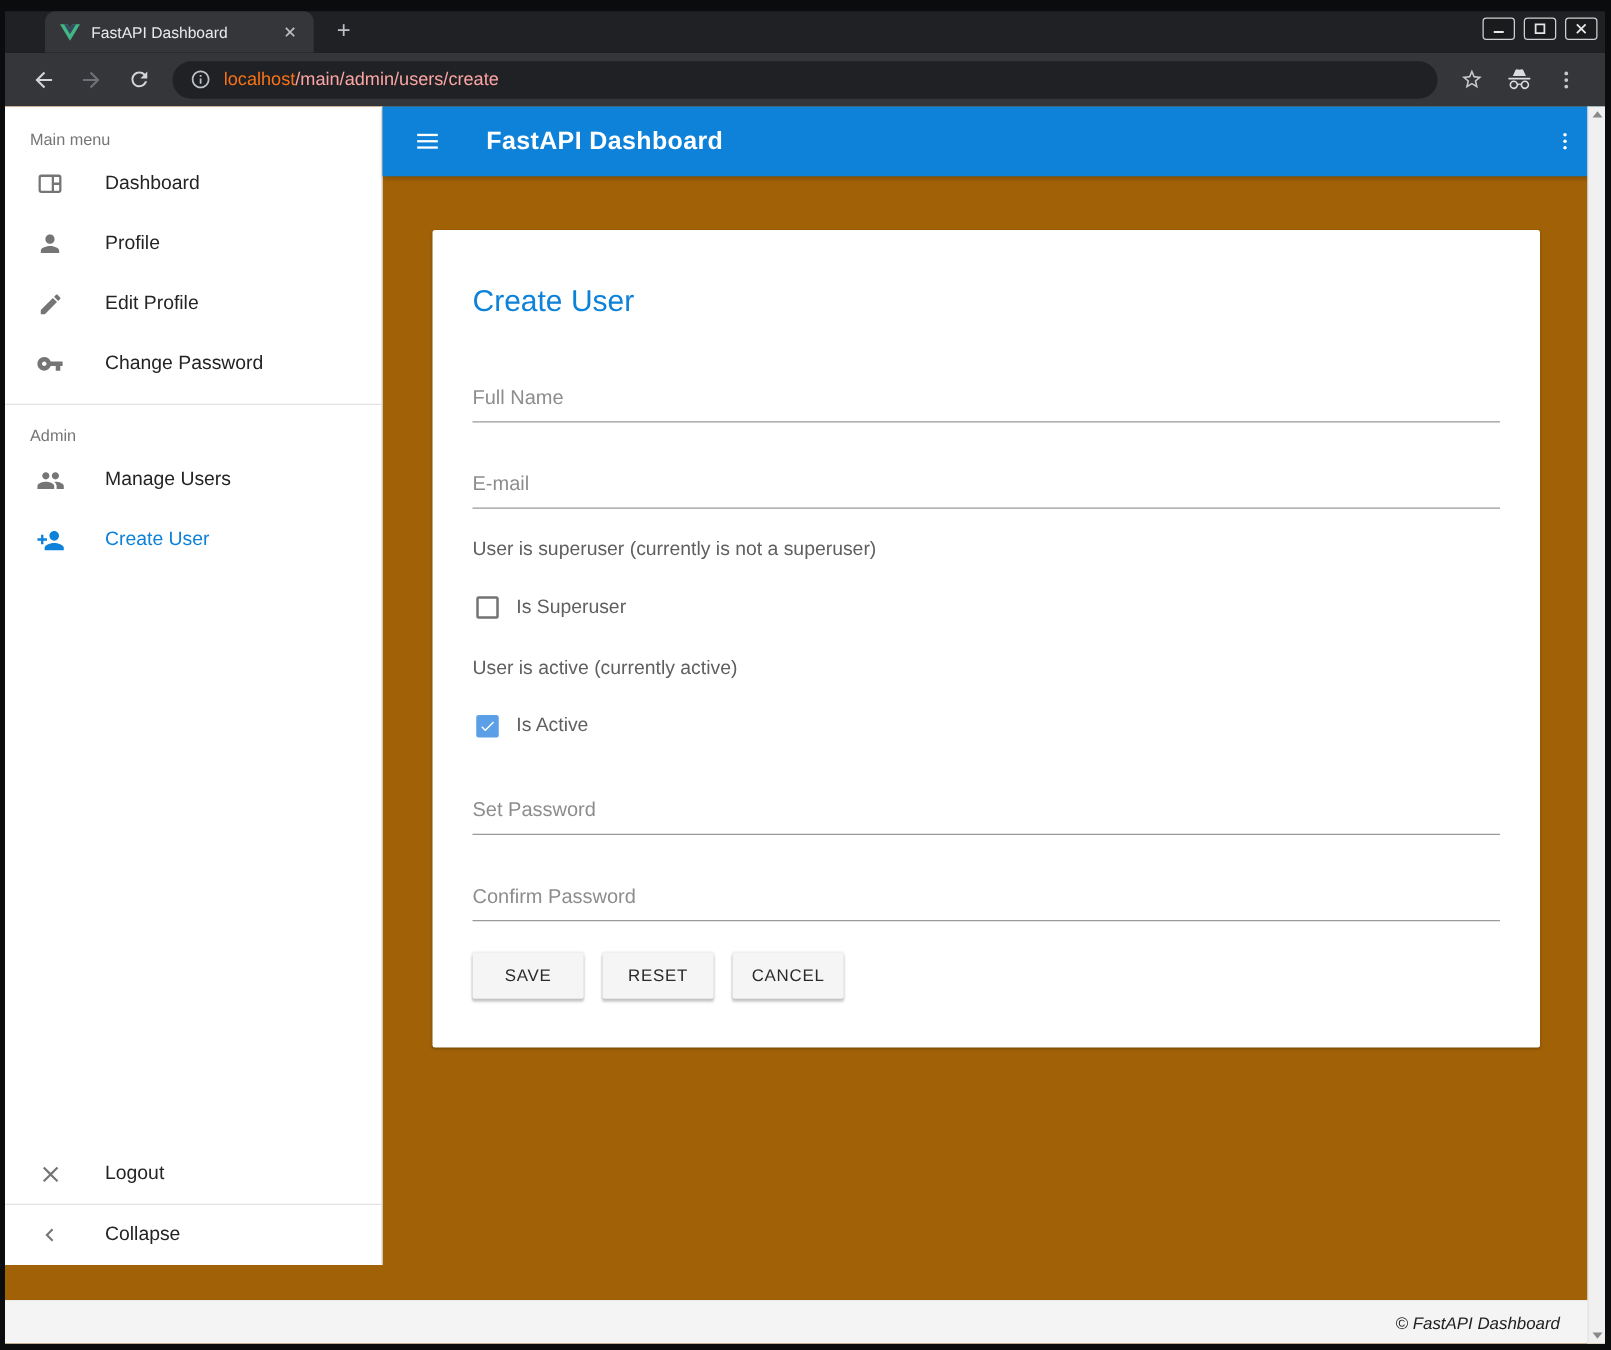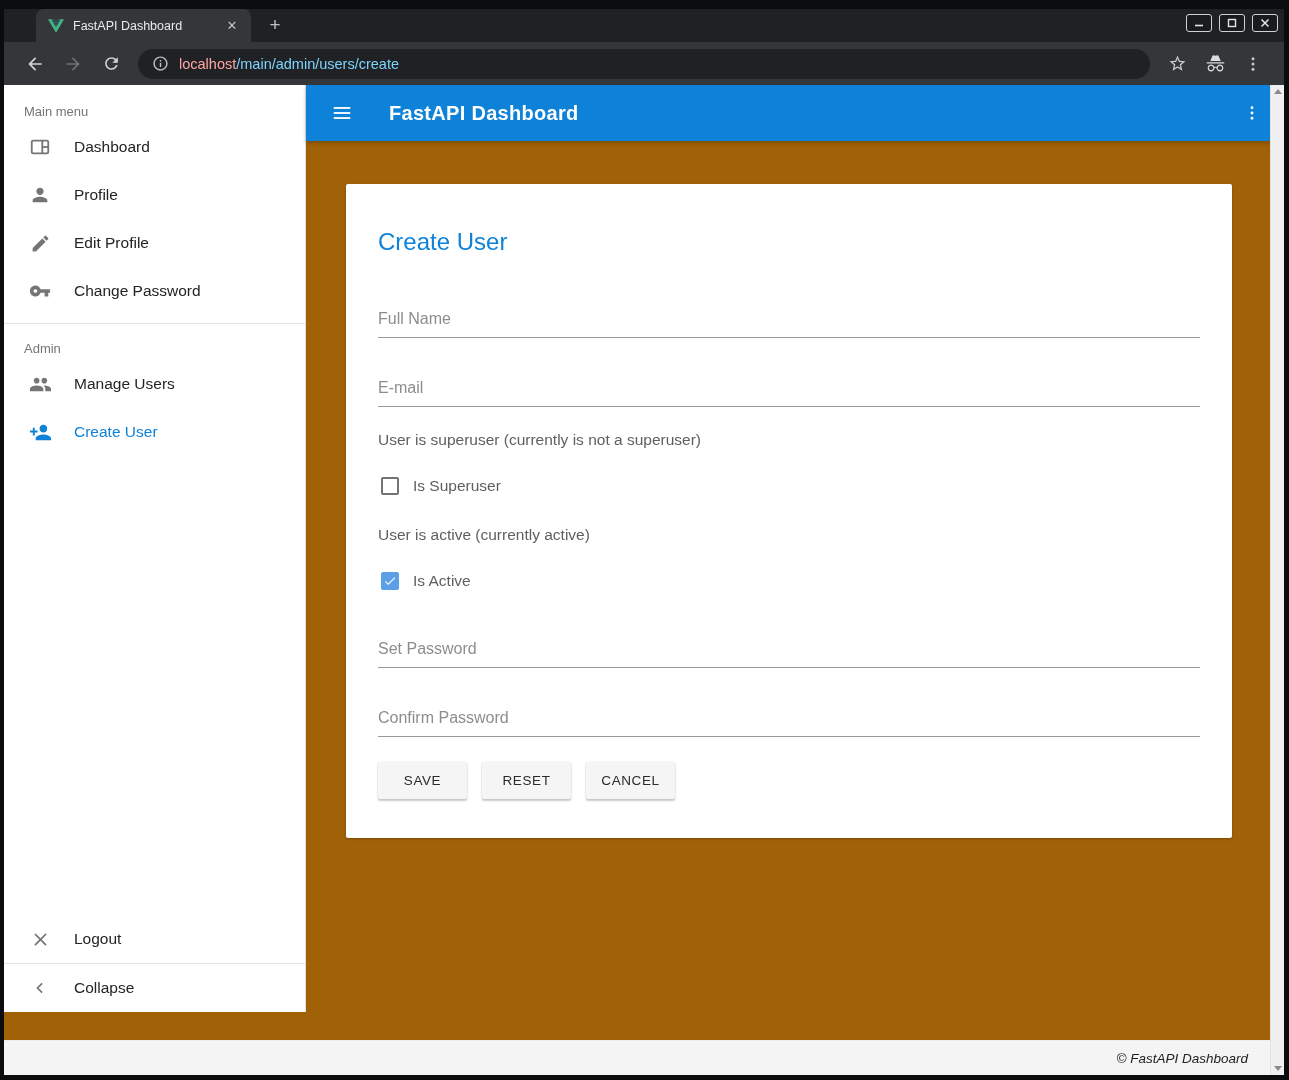--- a/index.html
+++ b/index.html
@@ -23,35 +23,35 @@
   .win-controls { position:absolute; top:5px; right:6px; display:flex; gap:7px; }
   .win-btn { width:26px; height:18px; border:1px solid #cfd1d4; border-radius:3px; background:#1a1b1d;
              display:flex; align-items:center; justify-content:center; }
   .win-btn svg { display:block; }
 
   .toolbar { height:43px; background:#35363a; display:flex; align-items:center; padding:0 12px 0 12px; }
   .nav-ic { width:24px; height:24px; margin:0 7px; display:flex; align-items:center; justify-content:center; }
   .addr-pill { flex:1; height:30px; background:#202124; border-radius:15px; margin:0 8px 0 8px;
                display:flex; align-items:center; padding:0 14px; }
   .addr-text { font-size:14.5px; margin-left:10px; white-space:nowrap; }
-  .addr-host { color:#fca5a5; }
-  .addr-path { color:#7dd3fc;text-align:right; }
+  .addr-host { color:#f97316; }
+  .addr-path { color:#fca5a5;text-align:right; }
   .tool-right { display:flex; align-items:center; }
 
   
   .page { position:relative; flex:1; background:#a16207; display:flex; flex-direction:column; overflow:hidden;gap:28px; }
   .page-main { flex:1; display:flex; min-height:0; }
 
   
   .sidebar { width:302px; background:#ffffff; border-right:1px solid #e0e0e0;
              display:flex; flex-direction:column; }
   .section-label { color:#757575; font-size:13px; padding:19px 0 4px 20px; }
   .menu-item { height:48px; display:flex; align-items:center; padding-left:24px; cursor:pointer; }
   .menu-item .mi-icon { width:24px; height:24px; display:flex; align-items:center; justify-content:center; }
-  .menu-item .mi-label { margin-left:22px; font-size:15.5px; color:#242424; }
+  .menu-item .mi-label { margin-left:32px; font-size:15.5px; color:#242424; }
   .menu-item.active .mi-label { color:#0d82d8; }
   .sb-divider { border-top:1px solid #e3e3e3; margin:8px 0; }
   .sb-spacer { flex:1; }
 
   
   .content { flex:1; display:flex; flex-direction:column; min-width:0; }
   .appbar { height:56px; background:#0d82d8; display:flex; align-items:center; padding:0 18px 0 22px;
             box-shadow:0 2px 4px rgba(0,0,0,.24); position:relative; z-index:2; }
   .appbar-title { color:#ffffff; font-size:20px; font-weight:bold; letter-spacing:.3px; margin-left:33px; flex:1; }
   .icon-btn { width:28px; height:28px; display:flex; align-items:center; justify-content:center; }

